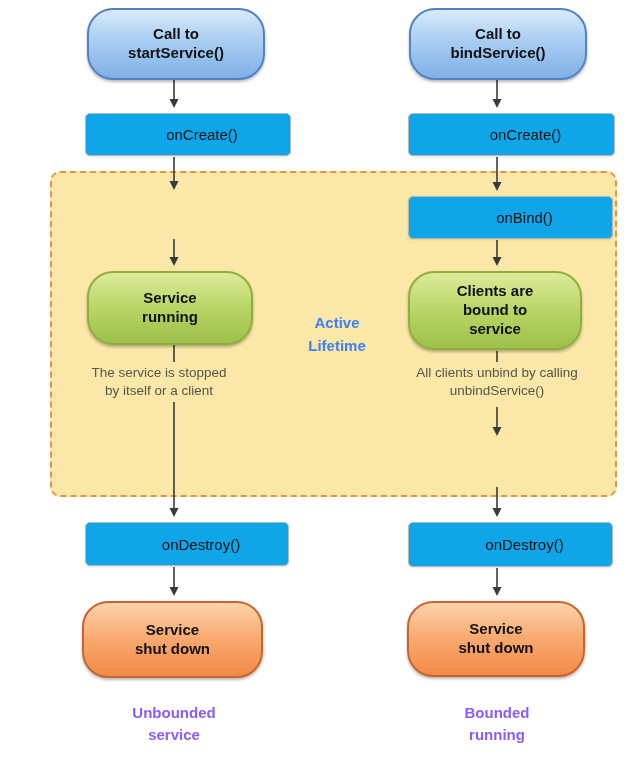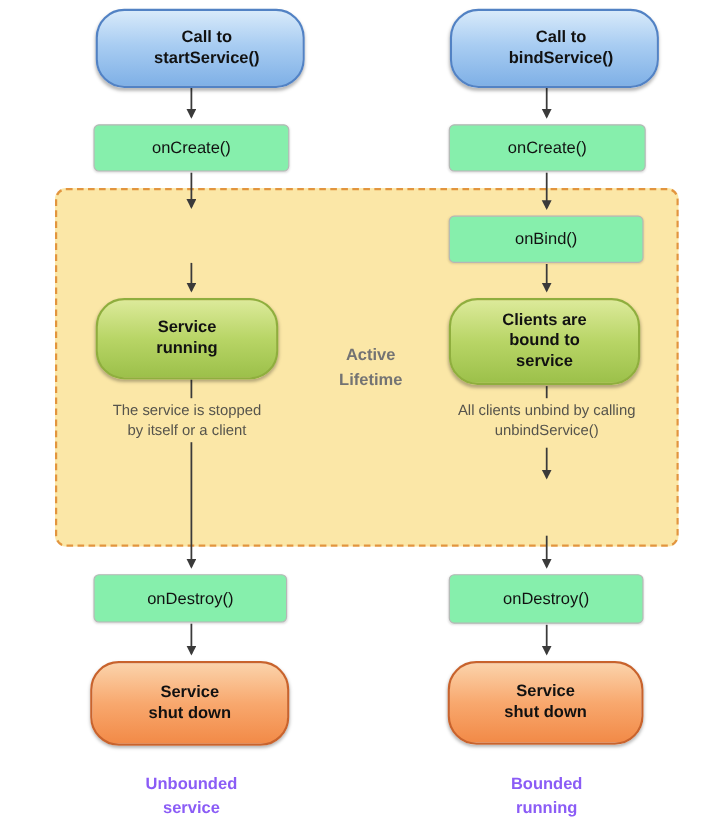--- a/index.html
+++ b/index.html
@@ -20,21 +20,21 @@
     border-radius: 10px;
     z-index: 0;
   }
   .lifetime-label {
     position: absolute;
     left: 297px; top: 312px; width: 80px;
     text-align: center;
     font-weight: bold;
     font-size: 15px;
     line-height: 1.5;
-    color: #737373;
+    color: #3b82f6;
     white-space: pre-line;
     z-index: 2;
   }
   #arrow-layer { position: absolute; left: 0; top: 0; z-index: 1; }
   .node {
     position: absolute;
     display: flex;
     align-items: center;
     justify-content: center;
     text-align: center;
@@ -45,36 +45,36 @@
   .pill {
     font-weight: bold;
     font-size: 15px;
     line-height: 1.25;
     border-radius: 26px;
     box-shadow: 0 2px 3px rgba(0,0,0,0.28);
   }
   .pill.blue {
     background: linear-gradient(180deg, #d8eafa 0%, #a9cdf2 45%, #7fb0e6 100%);
     border: 2px solid #5282c4;
-    padding-left: 12px;
   }
   .pill.green {
     background: linear-gradient(180deg, #dcea9a 0%, #b8d566 50%, #9cc04a 100%);
     border: 2px solid #8fae3e;
   }
   .pill.orange {
     background: linear-gradient(180deg, #fbd3ab 0%, #f8a86e 50%, #f28a47 100%);
     border: 2px solid #c8632d;
   }
   .box {
-    background: #86efac;
+    background: #0ea5e9;
     border: 1px solid #b6b6b6;
     border-radius: 5px;
     font-size: 15px;
     box-shadow: 0 1px 2px rgba(0,0,0,0.12);
+    padding-left: 28px;
   }
   .note {
     position: absolute;
     text-align: center;
     font-size: 13.5px;
     line-height: 1.35;
     color: #56544c;
     white-space: pre-line;
     z-index: 2;
   }
@@ -119,21 +119,21 @@
     <line x1="497" y1="407" x2="497" y2="434" stroke="#3a3a3a" stroke-width="1.6" marker-end="url(#ah)"></line>
     <line x1="497" y1="487" x2="497" y2="515" stroke="#3a3a3a" stroke-width="1.6" marker-end="url(#ah)"></line>
     <line x1="497" y1="568" x2="497" y2="594" stroke="#3a3a3a" stroke-width="1.6" marker-end="url(#ah)"></line>
   </svg>
 
   <div class="node pill blue" style="left:87px; top:8px; width:174px; height:68px;">Call to
 startService()</div>
   <div class="node box" style="left:85px; top:113px; width:176px; height:41px;">onCreate()</div>
   <div class="node pill green" style="left:87px; top:271px; width:162px; height:70px;">Service
 running</div>
-  <div class="note" style="left:60px; top:364px; width:220px;">The service is stopped
+  <div class="note" style="left:49px; top:364px; width:220px;">The service is stopped
 by itself or a client</div>
   <div class="node box" style="left:85px; top:522px; width:174px; height:42px;">onDestroy()</div>
   <div class="node pill orange" style="left:82px; top:601px; width:177px; height:73px;">Service
 shut down</div>
   <div class="caption" style="left:104px; top:702px; width:140px;">Unbounded
 service</div>
 
   <div class="node pill blue" style="left:409px; top:8px; width:174px; height:68px;">Call to
 bindService()</div>
   <div class="node box" style="left:408px; top:113px; width:177px; height:41px;">onCreate()</div>

